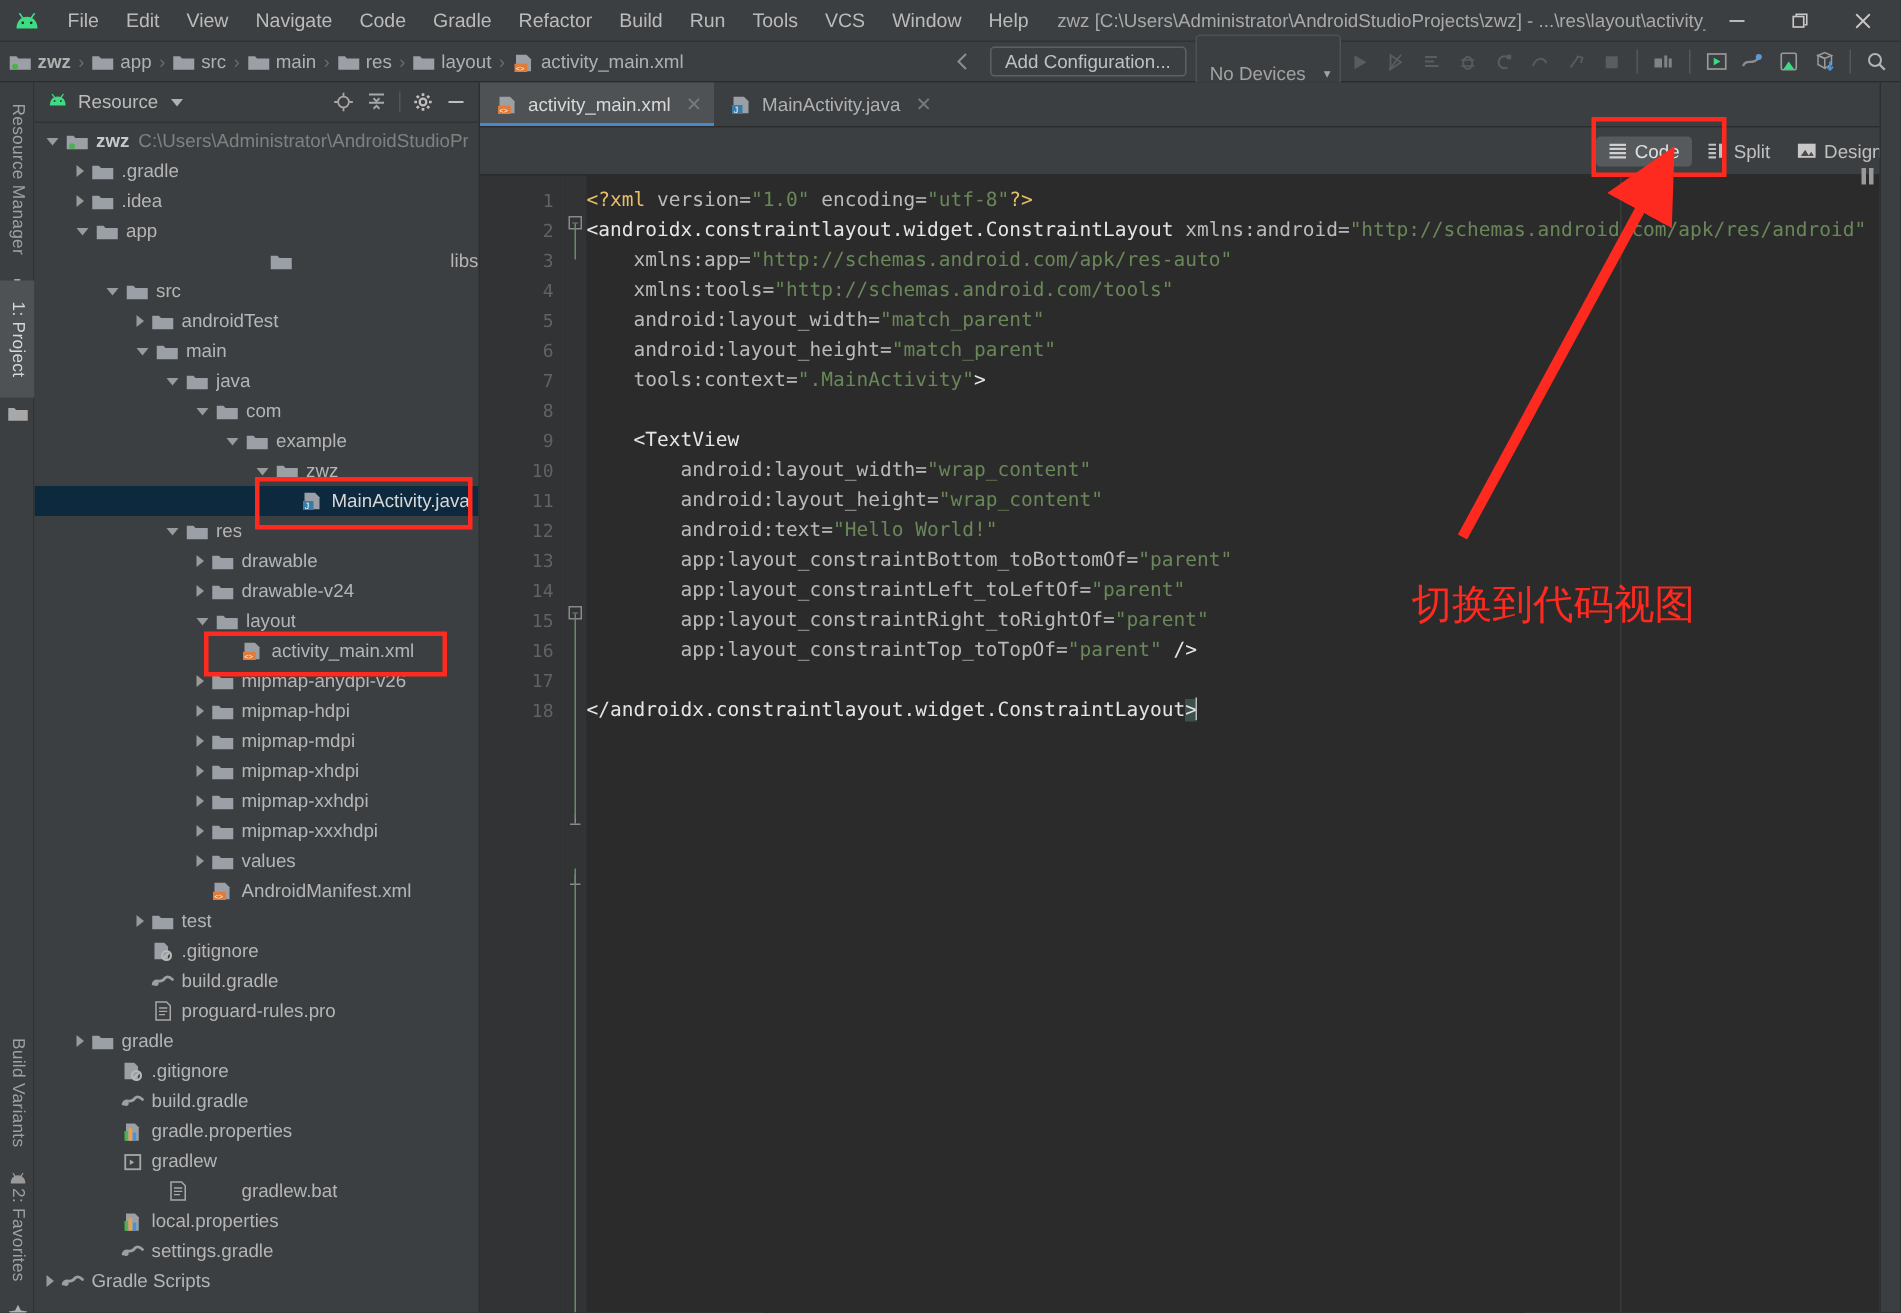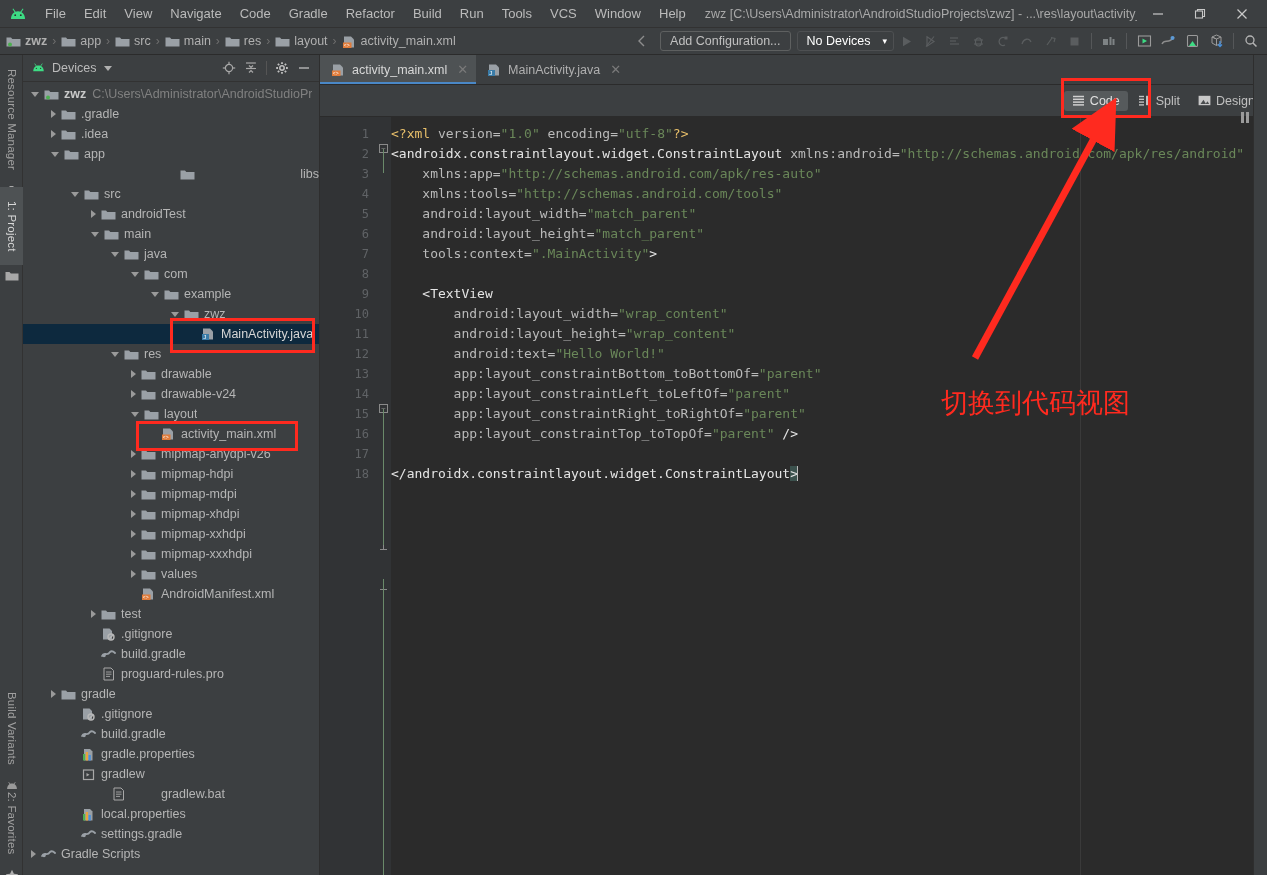--- a/index.html
+++ b/index.html
@@ -46,22 +46,22 @@
   .crumb .ico { margin-right: 4px; display: inline-flex; }
   .crumb-sep { color: #6e6e6e; font-size: 12px; margin: 0 5px; }
   .tb-spacer { flex: 1; }
   .tb-right { display: flex; align-items: center; gap: 0px; padding-right: 4px; }
   .btn-config {
     border: 1px solid #5e6060; border-radius: 3px; color: #c0c0c0;
     font-size: 12.5px; padding: 2px 9px; margin-left: 6px; background: #3c3f41;
     white-space: nowrap;
   }
   .btn-devices {
-    border: 1px solid #4e5052; border-radius: 3px; color: #ffffff;
-    font-size: 12.5px; padding: 2px 6px 2px 9px; margin-left: 6px; background: #3c3f41;
+    border: 1px solid #4e5052; border-radius: 3px; color: #a3a3a3;
+    font-size: 12.5px; padding: 18px 6px 2px 9px; margin-left: 6px; background: #3c3f41;
     display: flex; align-items: center; gap: 12px; white-space: nowrap;
   }
   .tbicon {
     width: 22px; height: 22px; display: inline-flex; align-items: center;
     justify-content: center; margin: 0 1px; flex: none;
   }
   .tb-div { width: 1px; height: 16px; background: #555759; margin: 0 5px; }
 
   
   .rail {
@@ -470,21 +470,21 @@
     <div class="pp-header">
       <span>
         <svg width="15" height="11" viewBox="0 0 20 14">
           <path d="M3 12 C3 7 6.2 4.2 10 4.2 C13.8 4.2 17 7 17 12 Z" fill="#3ddc84"></path>
           <circle cx="7.2" cy="8.2" r="0.9" fill="#3c3f41"></circle>
           <circle cx="12.8" cy="8.2" r="0.9" fill="#3c3f41"></circle>
           <line x1="5.2" y1="2.2" x2="7.3" y2="5.2" stroke="#3ddc84" stroke-width="1.1" stroke-linecap="round"></line>
           <line x1="14.8" y1="2.2" x2="12.7" y2="5.2" stroke="#3ddc84" stroke-width="1.1" stroke-linecap="round"></line>
         </svg>
       </span>
-      <span class="pp-title">Devices</span>
+      <span class="pp-title">Resource</span>
       <span class="pp-caret"></span>
       <span class="pp-hicons">
         <span class="pp-hicon">
           <svg width="14" height="14" viewBox="0 0 14 14">
             <circle cx="7" cy="7" r="3.6" fill="none" stroke="#a8a8a8" stroke-width="1.2"></circle>
             <line x1="7" y1="0.8" x2="7" y2="3" stroke="#a8a8a8" stroke-width="1.2"></line>
             <line x1="7" y1="11" x2="7" y2="13.2" stroke="#a8a8a8" stroke-width="1.2"></line>
             <line x1="0.8" y1="7" x2="3" y2="7" stroke="#a8a8a8" stroke-width="1.2"></line>
             <line x1="11" y1="7" x2="13.2" y2="7" stroke="#a8a8a8" stroke-width="1.2"></line>
           </svg>

